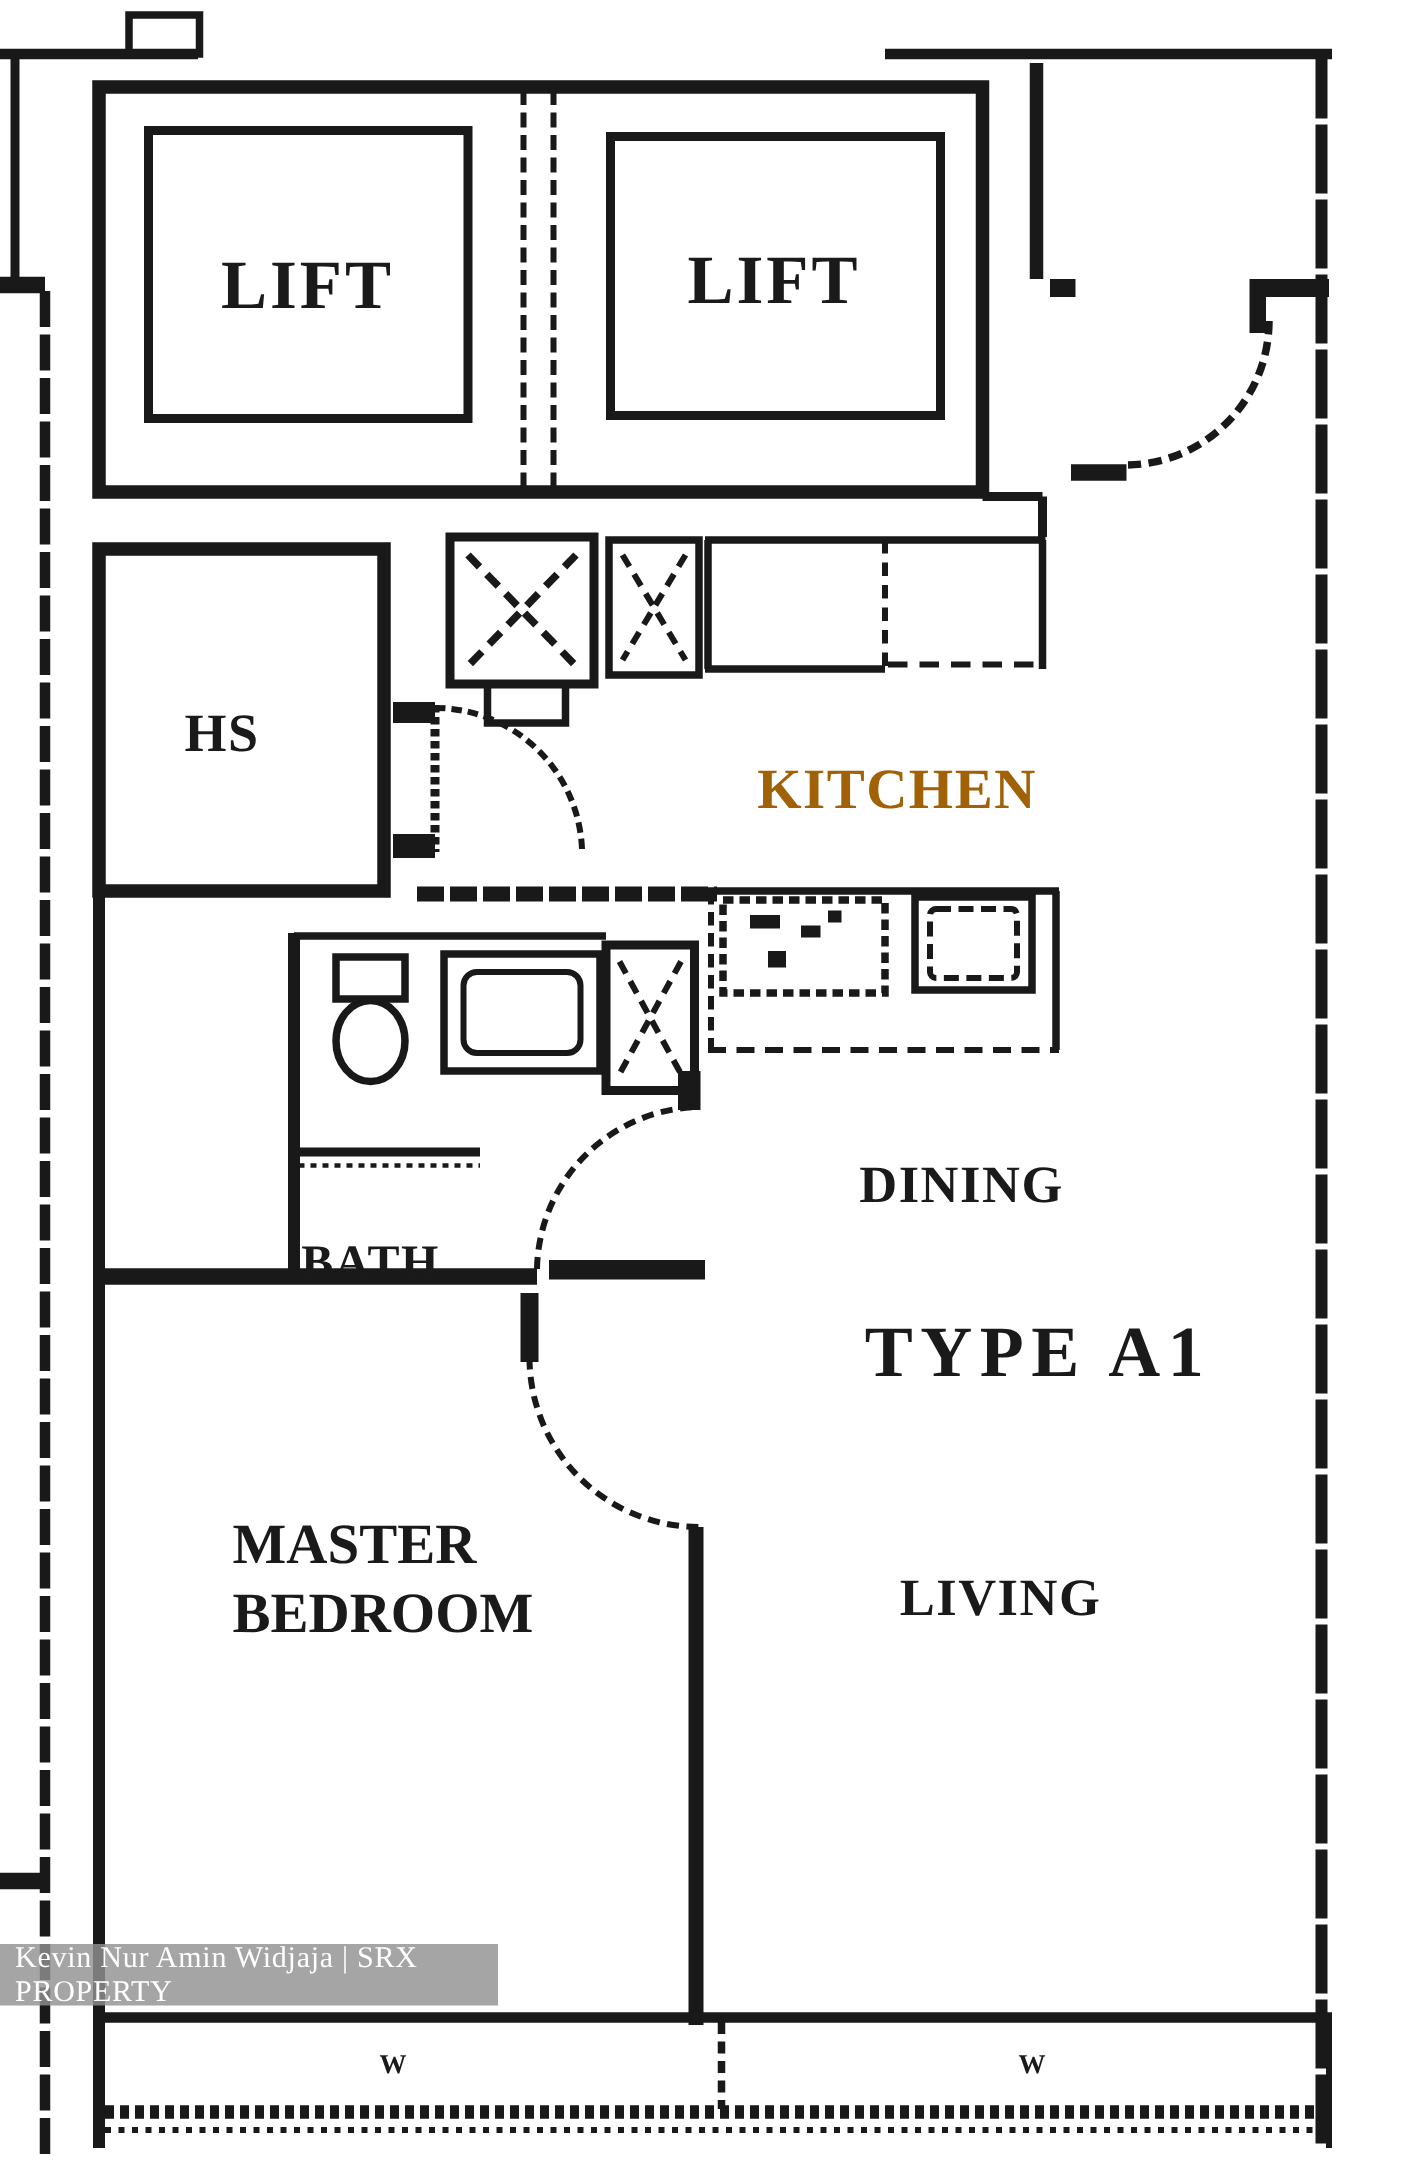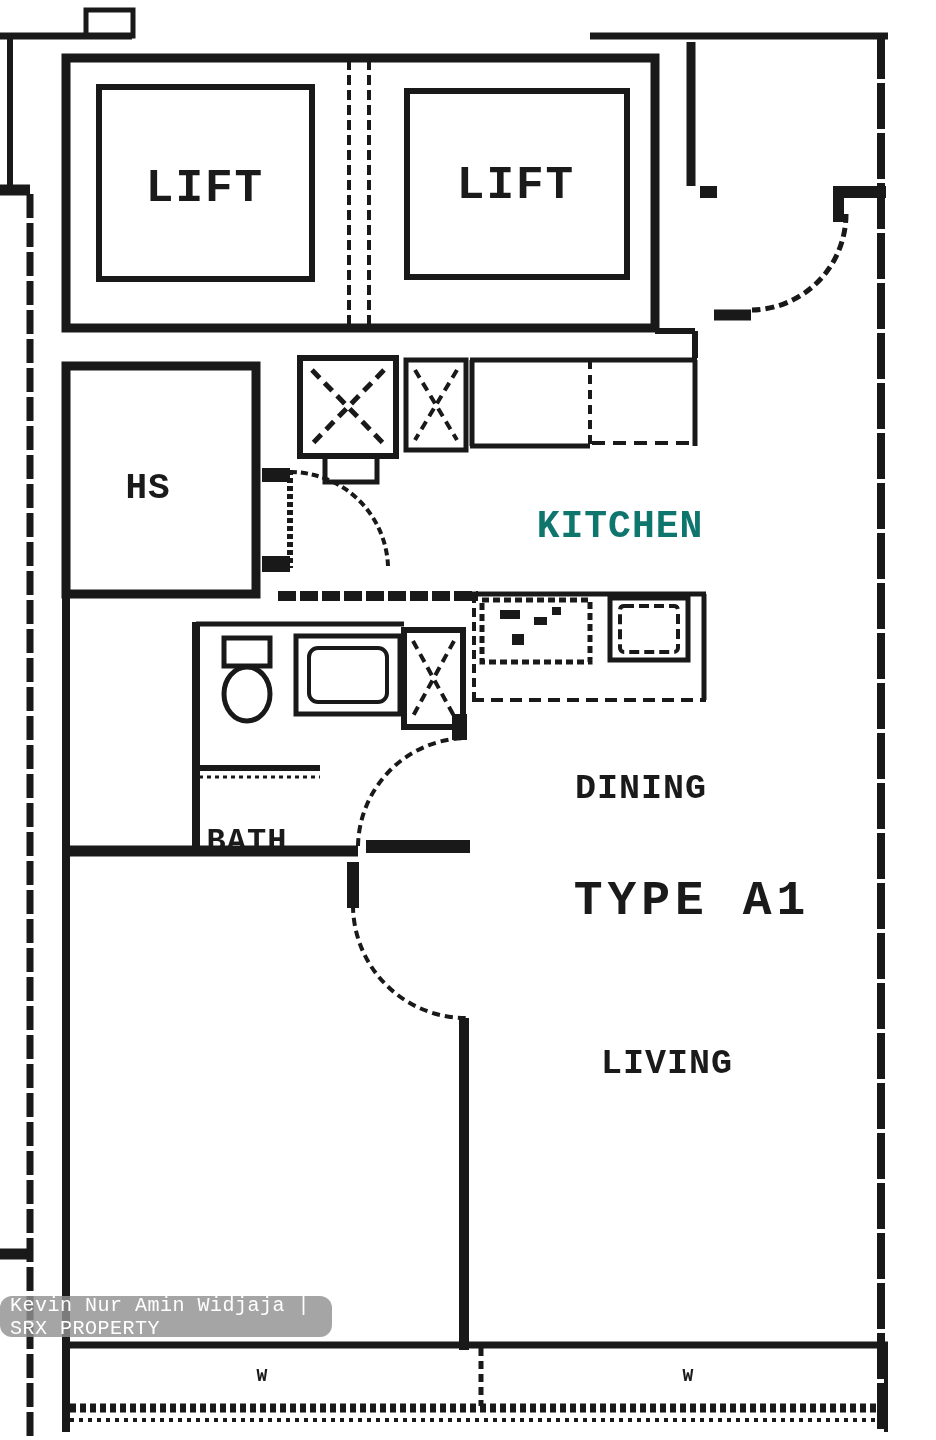--- a/index.html
+++ b/index.html
@@ -1,18 +1,18 @@
 <!DOCTYPE html>
 <html><head>
 <meta charset="utf-8">
 <style>
   html,body{margin:0;padding:0;background:#ffffff;}
   #stage{
     position:relative;width:888px;height:1440px;background:#ffffff;overflow:hidden;
-    font-family:Liberation Mono, monospace;
+    font-family:Liberation Serif, serif;
   }
   #linework{position:absolute;left:0;top:0;}
   .lbl{
     position:absolute;transform:translate(-50%,-50%);
     color:#1a1a1a;font-weight:bold;white-space:pre-line;text-align:center;
     letter-spacing:1px;line-height:1.12;
   }
   .lbl-lift{font-size:46px;letter-spacing:2px;}
   .lbl-hs{font-size:36px;}
   .lbl-kitchen{font-size:38px;}
@@ -135,25 +135,27 @@
         <path d="M481,1348 V1406" stroke-width="5" stroke-dasharray="8 5"></path>
         <path d="M66,1345 V1432" stroke-width="8"></path>
         <path d="M888,1345 V1432" stroke-width="8"></path>
       </g>
     </g>
   </svg>
 
   <div class="lbl lbl-lift" style="left: 205px; top: 190px; color: rgb(26, 26, 26);">LIFT</div>
   <div class="lbl lbl-lift" style="left: 516px; top: 187px; color: rgb(26, 26, 26);">LIFT</div>
   <div class="lbl lbl-hs" style="left: 148px; top: 489px; color: rgb(26, 26, 26);">HS</div>
-  <div class="lbl lbl-kitchen" style="left: 620px; top: 527px; color: #0f766e;">KITCHEN</div>
+  <div class="lbl lbl-kitchen" style="left: 598px; top: 527px; color: #a16207;">KITCHEN</div>
   <div class="lbl lbl-dining" style="left: 641px; top: 790px; color: rgb(26, 26, 26);">DINING</div>
   <div class="lbl lbl-bath" style="left: 247px; top: 842px; color: rgb(26, 26, 26);">BATH</div>
   <div class="lbl lbl-type" style="left: 692px; top: 902px; color: rgb(26, 26, 26);">TYPE A1</div>
+  <div class="lbl lbl-master" style="left: 155px; top: 1008px; color: rgb(26, 26, 26);">MASTER
+BEDROOM</div>
   <div class="lbl lbl-living" style="left: 667px; top: 1065px; color: rgb(26, 26, 26);">LIVING</div>
   <div class="lbl lbl-w" style="left: 262px; top: 1376px; color: rgb(26, 26, 26);">W</div>
   <div class="lbl lbl-w" style="left: 688px; top: 1376px; color: rgb(26, 26, 26);">W</div>
 
-  <div id="watermark" style="background: rgba(145, 145, 145, 0.82); color: rgb(255, 255, 255); border-radius: 12px;">
+  <div id="watermark" style="background: rgba(145, 145, 145, 0.82); color: rgb(255, 255, 255);">
     <span>Kevin Nur Amin Widjaja | SRX PROPERTY</span>
   </div>
 
 </div>
 
 </body></html>

